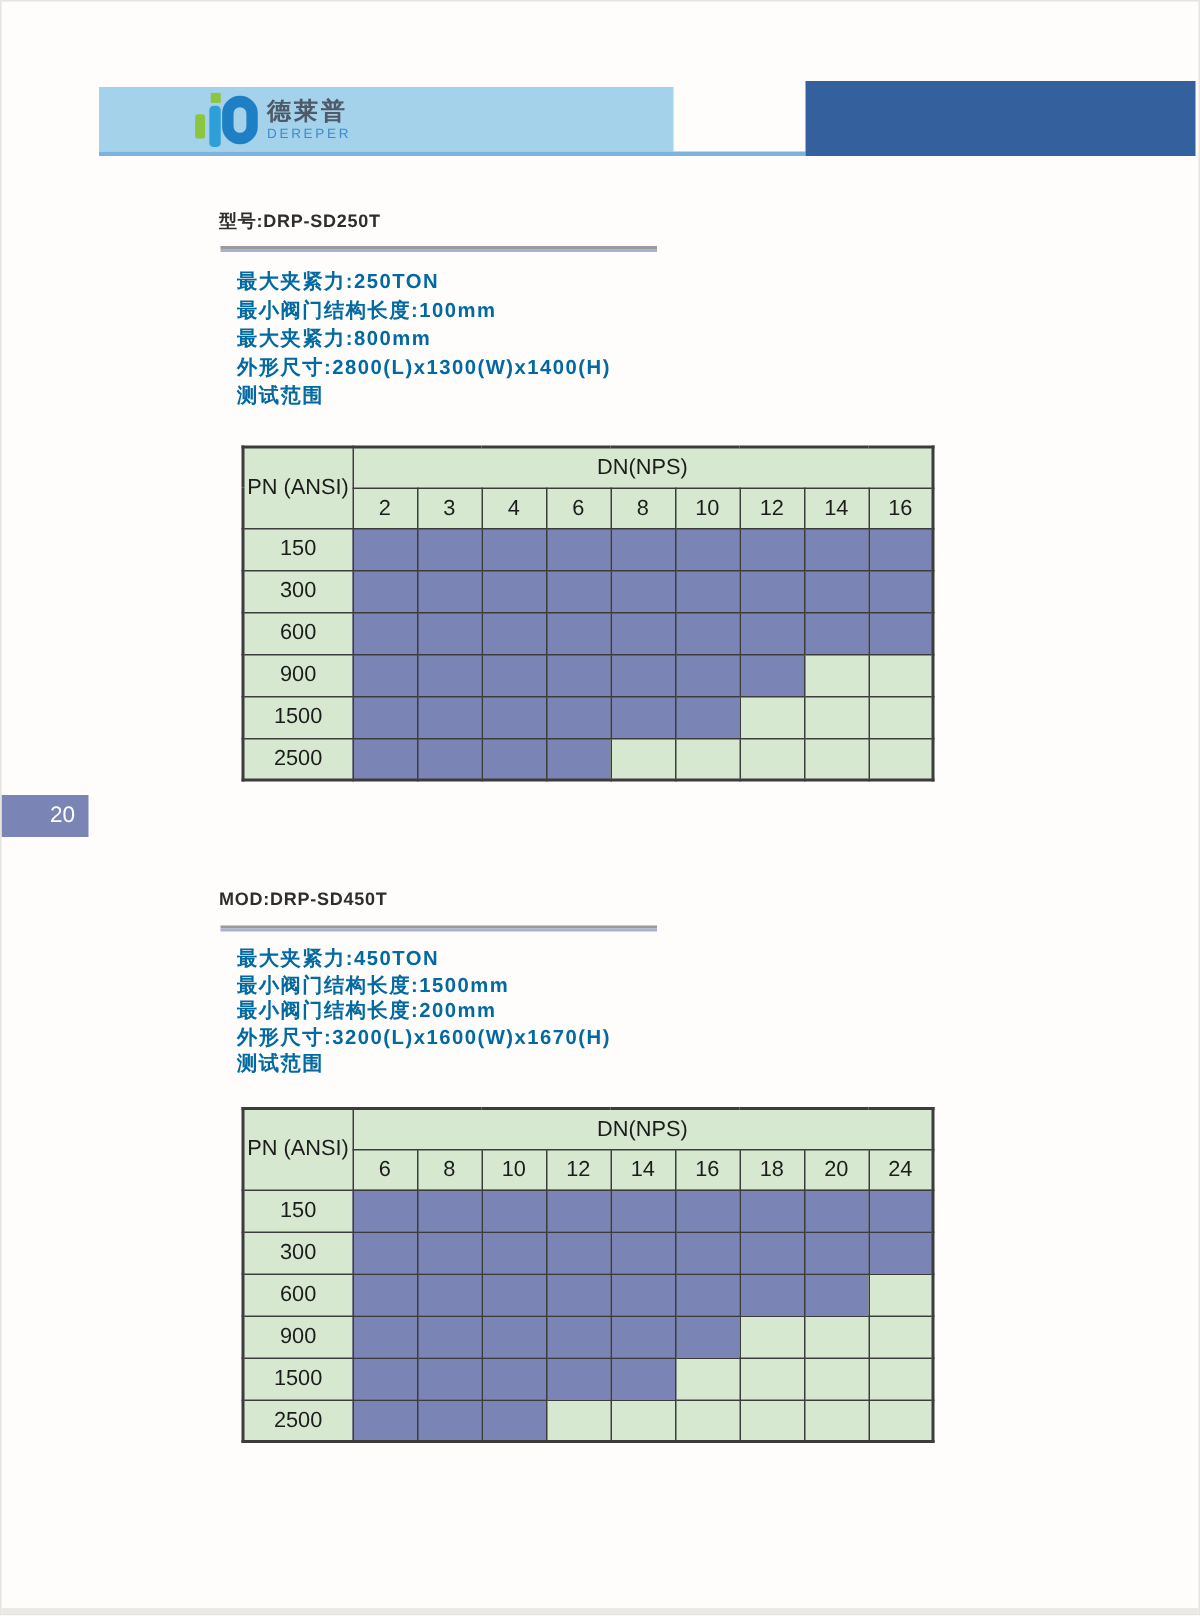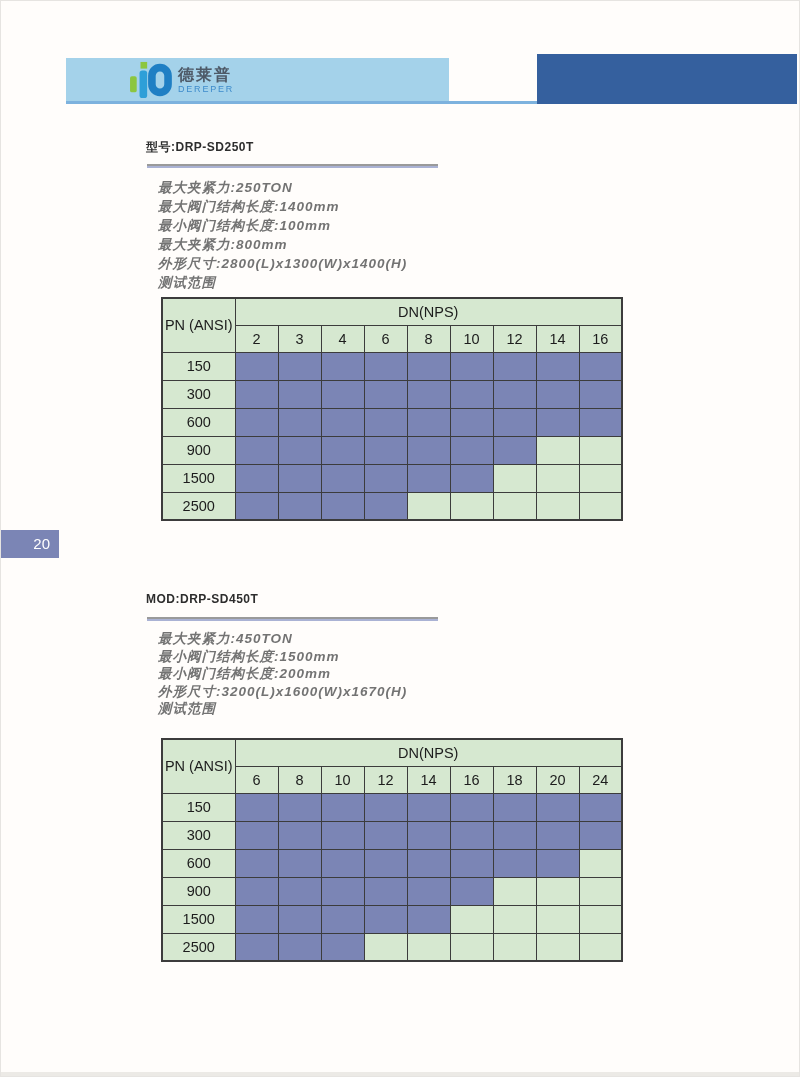--- a/index.html
+++ b/index.html
@@ -19,21 +19,21 @@
   .logo { position:absolute; left:62px; top:3px; display:flex; align-items:center; }
   .logo-text { margin-left:6px; }
   .logo-cn { font-size:16px; font-weight:bold; color:#4e5a68; letter-spacing:2px; line-height:18px; }
   .logo-en { font-size:9px; color:#3e8bcb; letter-spacing:1.8px; line-height:11px;text-align:right; }
 
   
   .section-title { position:absolute; left:145px; font-size:12px; font-weight:bold; color:#2d2d2d; letter-spacing:0.5px; }
   .title-rule { position:absolute; left:146px; width:291px; height:1px;
     border-top:2px solid #9a9a9a; border-bottom:2px solid #aab2d4; }
   .spec-list { position:absolute; left:157px; }
-  .spec-line { font-size:13.5px; font-weight:bold; color:#737373; letter-spacing:1px;font-style:italic; }
+  .spec-line { font-size:13.5px; font-weight:bold; color:#0369a1; letter-spacing:1px; }
   .s1 .spec-line { line-height:19px; }
   .s2 .spec-line { line-height:17.5px; }
 
   .s1-title { top:138px; } .s1-rule { top:163px; } .s1-specs { top:177px; } .s1-table { top:296px; }
   .s2-title { top:591px; } .s2-rule { top:616px; } .s2-specs { top:629px; } .s2-table { top:737px; }
 
   .table-wrap { position:absolute; left:160px; }
   table.range-table { border-collapse:collapse; table-layout:fixed; border:2px solid #3c3c3c; }
   .range-table col.col-pn { width:73px; }
   .range-table col.col-dn { width:43px; }
@@ -74,21 +74,20 @@
     </div>
   </div>
   <div class="band-underline"></div>
   <div class="band-dark"></div>
 
   <section class="s1">
     <h2 class="section-title s1-title">型号:DRP-SD250T</h2>
     <div class="title-rule s1-rule"></div>
     <div class="spec-list s1-specs">
         <div class="spec-line">最大夹紧力:250TON</div>
-        <div class="spec-line">最大阀门结构长度:1400mm</div>
         <div class="spec-line">最小阀门结构长度:100mm</div>
         <div class="spec-line">最大夹紧力:800mm</div>
         <div class="spec-line">外形尺寸:2800(L)x1300(W)x1400(H)</div>
         <div class="spec-line">测试范围</div>
       </div>
     <div class="table-wrap s1-table">
         <table class="range-table">
           <colgroup>
             <col class="col-pn">
             <col class="col-dn">

